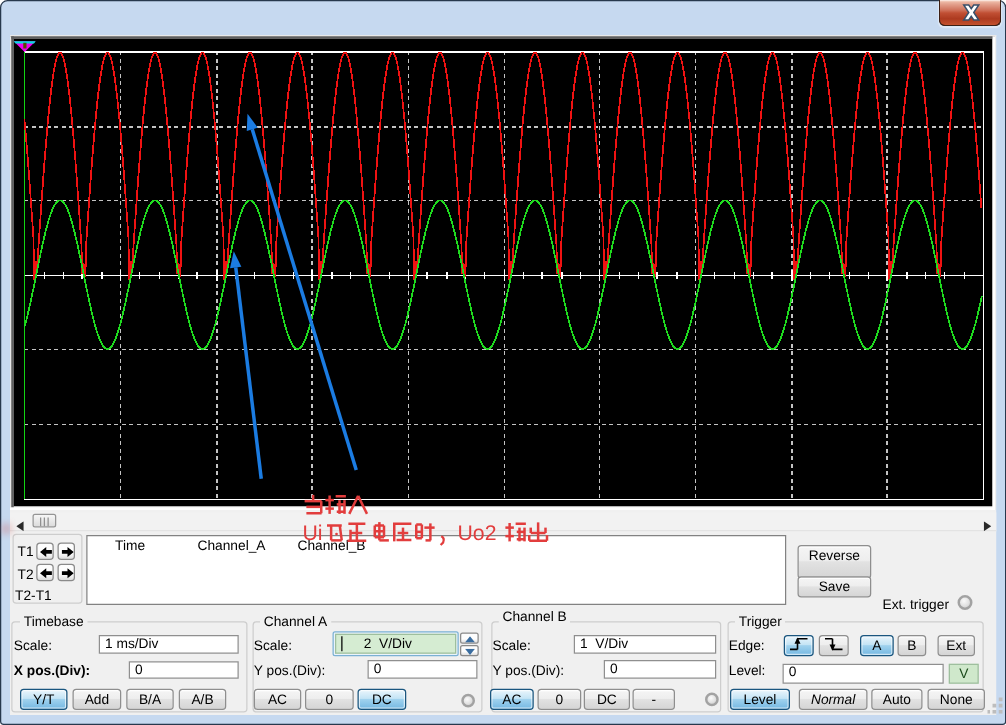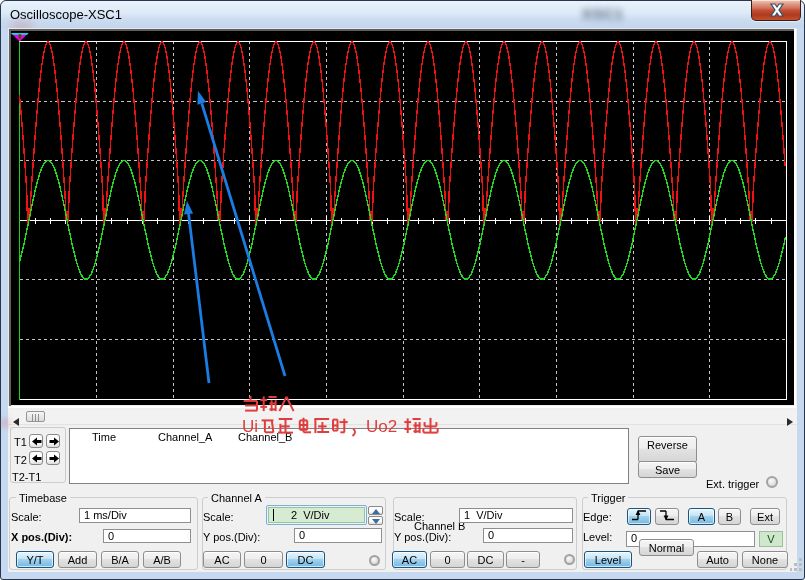--- a/index.html
+++ b/index.html
@@ -54,25 +54,20 @@
 .abtn { position:absolute; width:14px; height:14px; border:1px solid #8a8a8a; border-radius:3px;
   background:linear-gradient(180deg,#fdfdfd 60%,#dedede 100%); }
 .abtn svg { position:absolute; left:2px; top:2px; }
 .ring { position:absolute; border-radius:50%; border:2px solid #a2a2a2; background:radial-gradient(circle at 40% 35%, #fafafa 0%, #e2e2e2 55%, #c8c8c8 100%); }
 .rt { font-size:17px; fill:#e23d3d; font-family:"Liberation Sans",sans-serif; }
 .ov { position:absolute; left:0; top:0; z-index:50; }
 .grip { position:absolute; left:782px; top:529px; width:14px; height:14px; z-index:5; }
 </style></head>
 <body>
 <div class="win">
- <div class="tbar">
-  <div class="title">Oscilloscope-XSC1</div>
-  <div class="ghost">XSC1</div>
-  <div class="smudge"></div>
- </div>
  <div class="content">
   <div class="e1"></div>
       <div class="e2"></div>
       <div class="e3"></div>
       <div class="e4"></div>
   <div class="bezl"></div>
   <svg class="scope" width="783" height="374" viewBox="0 0 783 374">
 <g shape-rendering="crispEdges">
           <line x1="85.5" y1="10.0" x2="85.5" y2="369.0" class="gd"></line>
           <line x1="162.5" y1="10.0" x2="162.5" y2="369.0" class="gd"></line>
@@ -226,21 +221,21 @@
         </svg>
       </div>
   <div class="lb" style="left:195px; top:503px;">Y pos.(Div):</div>
   <div class="fld" style="left:286px; top:500px; width:88px; height:15px;">0</div>
   <div class="btn" style="left:195px; top:523px; width:38px; height:17px; line-height:16px;">AC</div>
   <div class="btn" style="left:236px; top:523px; width:39px; height:17px; line-height:16px;">0</div>
   <div class="btn sel" style="left:278px; top:523px; width:39px; height:17px; line-height:16px;">DC</div>
   <div class="ring" style="left:361px; top:527px; width:11px; height:11px;"></div>
 
   <div class="gbox" style="left:385px; top:469px; width:184px; height:73px;"></div>
-  <div class="glab" style="left:391px; top:492px;margin-left:12px;">Channel B</div>
+  <div class="glab" style="left:391px; top:460px;">Channel B</div>
   <div class="lb" style="left:386px; top:483px;">Scale:</div>
   <div class="fld" style="left:451px; top:480px; width:114px; height:15px;">1&nbsp;&nbsp;V/Div</div>
   <div class="lb" style="left:386px; top:503px;">Y pos.(Div):</div>
   <div class="fld" style="left:475px; top:500px; width:90px; height:15px;">0</div>
   <div class="btn sel" style="left:384px; top:523px; width:35px; height:17px; line-height:16px;">AC</div>
   <div class="btn" style="left:422px; top:523px; width:35px; height:17px; line-height:16px;">0</div>
   <div class="btn" style="left:459px; top:523px; width:37px; height:17px; line-height:16px;">DC</div>
   <div class="btn" style="left:498px; top:523px; width:34px; height:17px; line-height:16px;">-</div>
   <div class="ring" style="left:556px; top:526px; width:11px; height:11px;"></div>
 
@@ -255,21 +250,21 @@
           <path d="M1,2 H7 M7,2 V10.5 M7,10.5 H15" stroke="#000" stroke-width="1.3" fill="none"></path>
           <path d="M7,11.5 L4.6,6.5 9.4,6.5 Z" fill="#000"></path>
         </svg></div>
   <div class="btn sel" style="left:680px; top:480px; width:27px; height:17px; line-height:16px;">A</div>
   <div class="btn" style="left:710px; top:480px; width:23px; height:17px; line-height:16px;">B</div>
   <div class="btn" style="left:742px; top:480px; width:30px; height:17px; line-height:16px;">Ext</div>
   <div class="lb" style="left:575px; top:503px;">Level:</div>
   <div class="fld" style="left:618px; top:503px; width:129px; height:16px;">0</div>
   <div style="position:absolute; left:751px; top:503px; width:24px; height:16px; background:#cfe8cb; border:1px solid #9ebf9e; font-size:11px; text-align:center; line-height:15px; color:#1a4a1a;">V</div>
   <div class="btn sel" style="left:576px; top:523px; width:48px; height:17px; line-height:16px;">Level</div>
-  <div class="btn" style="left:631px; top:511px; width:55px; height:17px; line-height:16px;">Normal</div>
+  <div class="btn" style="left:631px; top:523px; width:55px; height:17px; line-height:16px;font-style:italic;">Normal</div>
   <div class="btn" style="left:689px; top:523px; width:41px; height:17px; line-height:16px;">Auto</div>
   <div class="btn" style="left:734px; top:523px; width:46px; height:17px; line-height:16px;">None</div>
   <div class="grip"><svg width="14" height="14">
           <g fill="#bdbdbd">
             <rect x="9" y="1" width="3" height="3"></rect>
             <rect x="9" y="6" width="3" height="3"></rect>
             <rect x="4" y="6" width="3" height="3"></rect>
             <rect x="9" y="11" width="3" height="3"></rect>
             <rect x="4" y="11" width="3" height="3"></rect>
             <rect x="-1" y="11" width="3" height="3"></rect>

